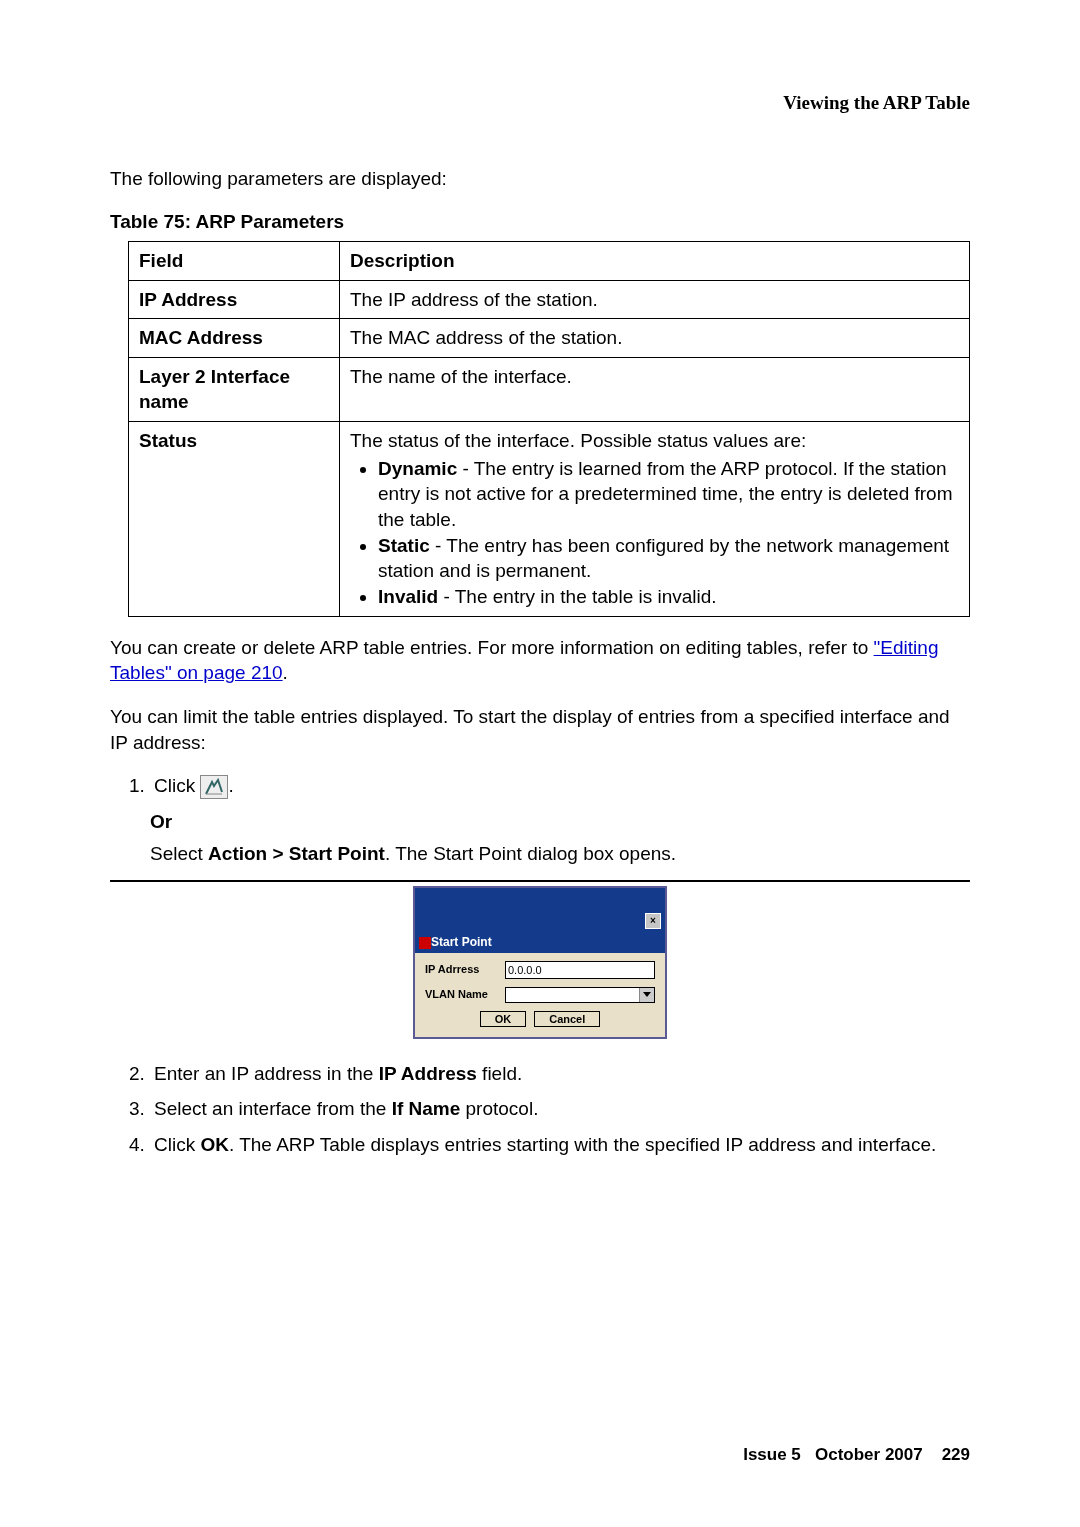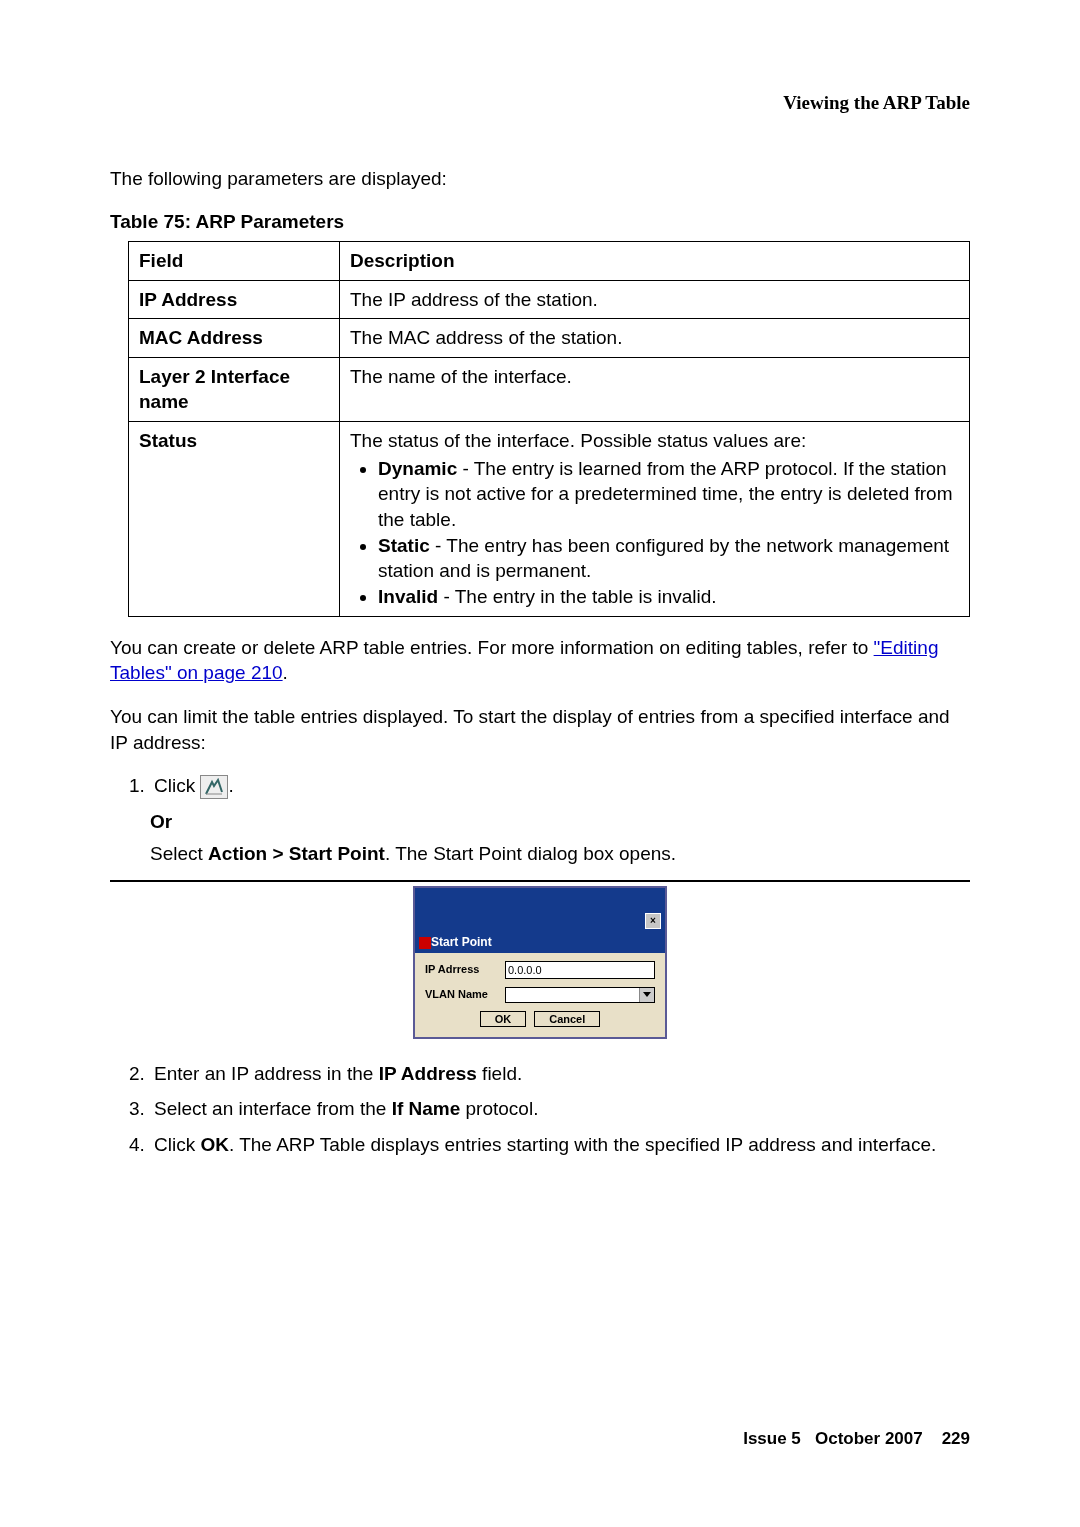--- a/index.html
+++ b/index.html
@@ -198,21 +198,21 @@
   .dialog-buttons button {
     font-size: 11px;
     font-weight: bold;
     padding: 1px 14px;
     border: 1px solid #000;
     background: #e8e0c8;
   }
 
   .footer {
     position: absolute;
-    bottom: 76px;
+    bottom: 60px;
     right: 110px;
     font-size: 17px;
   }
   .footer .issue, .footer .month, .footer .pagenum {
     font-weight: bold;
   }
 </style>
 </head>
 <body>
 

